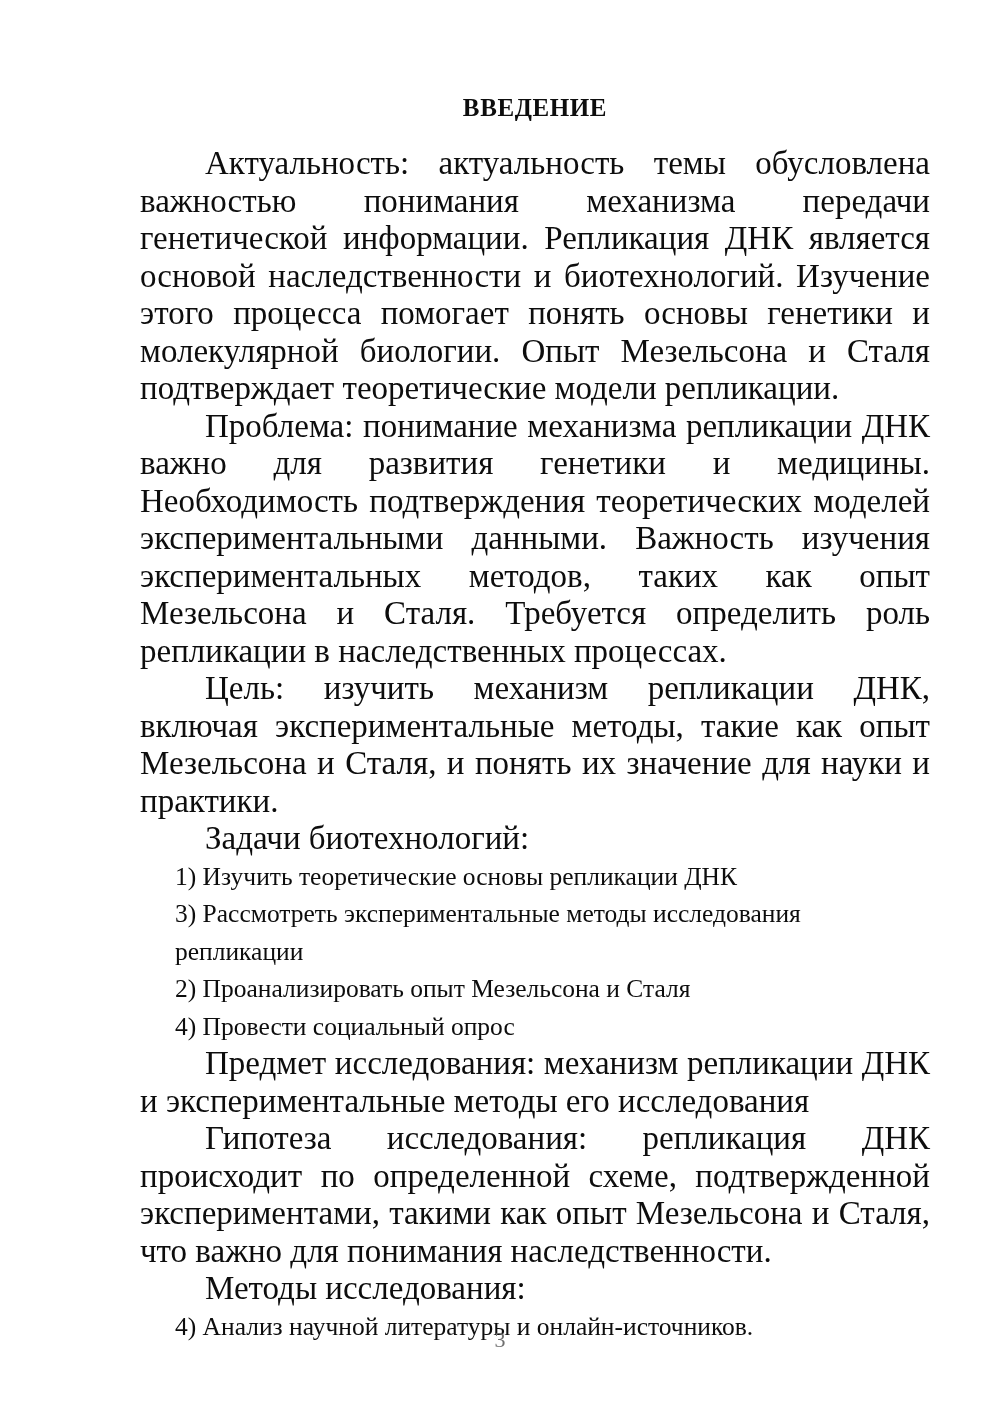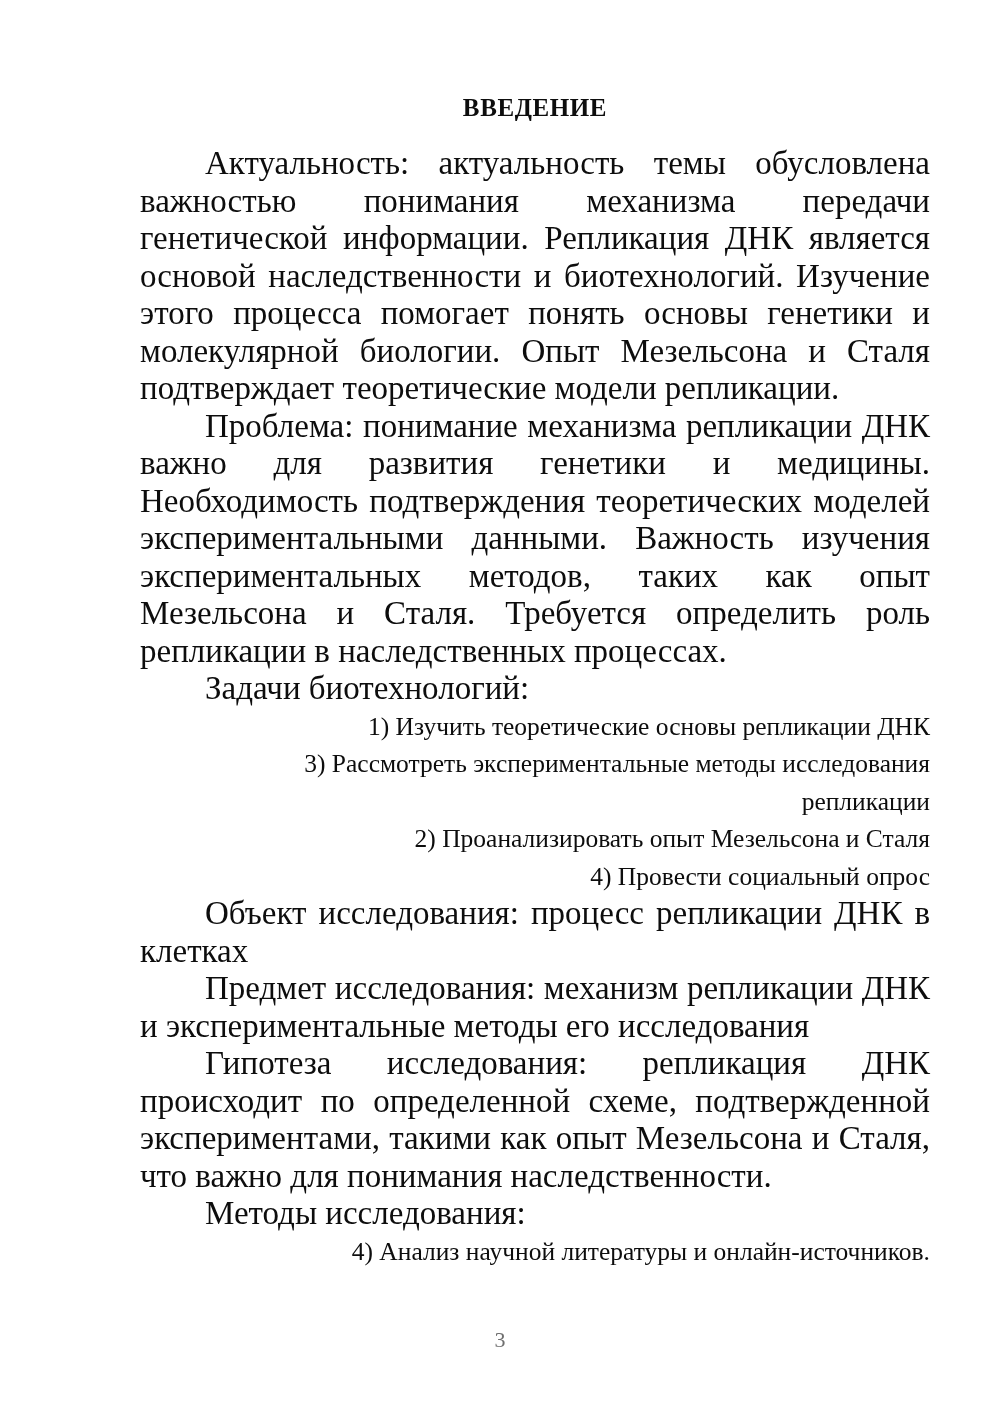--- a/index.html
+++ b/index.html
@@ -51,21 +51,21 @@
     text-justify: inter-word;
     text-indent: 65px;
     margin: 0;
     hyphens: none;
   }
 
   
   .list-item {
     font-size: 25.5px;
     line-height: 37.5px;
-    text-align: right;
+    text-align: left;
     text-indent: 0;
     margin: 0;
     padding-left: 35px;
   }
 
   .page-number {
     position: absolute;
     left: 0;
     top: 1325px;
     width: 1000px;
@@ -81,33 +81,33 @@
 <div class="page">
 
   <div class="content">
 
     <h1 class="doc-title">ВВЕДЕНИЕ</h1>
 
     <p class="para">Актуальность: актуальность темы обусловлена важностью понимания механизма передачи генетической информации. Репликация ДНК является основой наследственности и биотехнологий. Изучение этого процесса помогает понять основы генетики и молекулярной биологии. Опыт Мезельсона и Сталя подтверждает теоретические модели репликации.</p>
 
     <p class="para">Проблема: понимание механизма репликации ДНК важно для развития генетики и медицины. Необходимость подтверждения теоретических моделей экспериментальными данными. Важность изучения экспериментальных методов, таких как опыт Мезельсона и Сталя. Требуется определить роль репликации в наследственных процессах.</p>
 
+    <p class="para">Цель: изучить механизм репликации ДНК, включая экспериментальные методы, такие как опыт Мезельсона и Сталя, и понять их значение для науки и практики.</p>
 
     <p class="para">Задачи биотехнологий:</p>
 
     <p class="list-item">1) Изучить теоретические основы репликации ДНК</p>
 
     <p class="list-item">3) Рассмотреть экспериментальные методы исследования репликации</p>
 
     <p class="list-item">2) Проанализировать опыт Мезельсона и Сталя</p>
 
     <p class="list-item">4) Провести социальный опрос</p>
 
 
-    <p class="para">Объект исследования: процесс репликации ДНК в клетках</p>
 
     <p class="para">Предмет исследования: механизм репликации ДНК и экспериментальные методы его исследования</p>
 
     <p class="para">Гипотеза исследования: репликация ДНК происходит по определенной схеме, подтвержденной экспериментами, такими как опыт Мезельсона и Сталя, что важно для понимания наследственности.</p>
 
     <p class="para">Методы исследования:</p>
 
     <p class="list-item">4) Анализ научной литературы и онлайн-источников.</p>
 
   </div>

